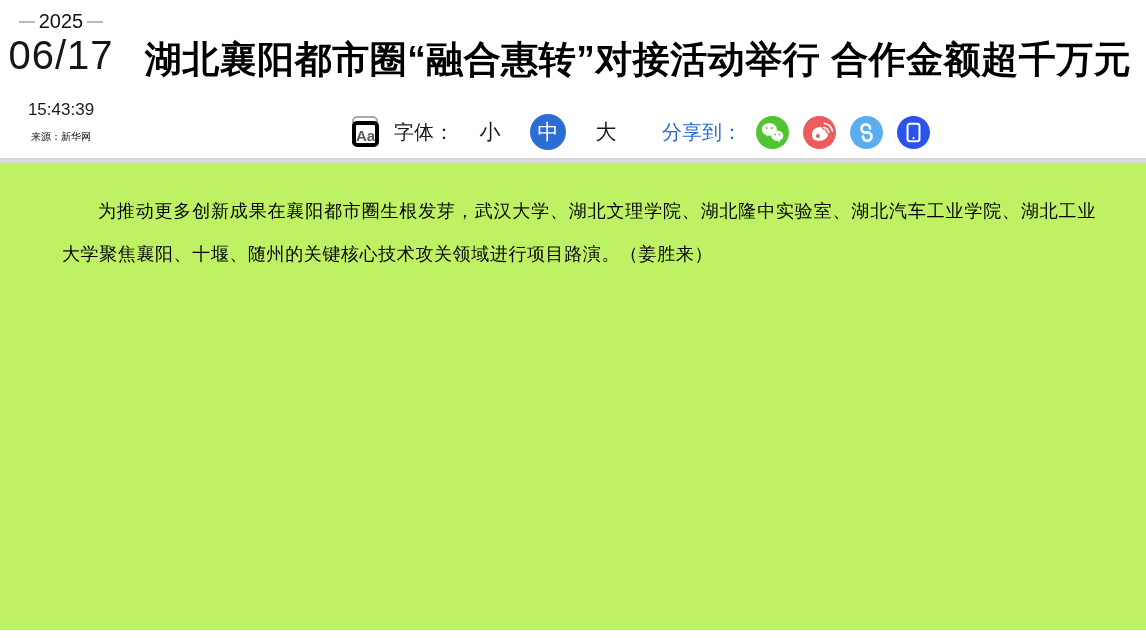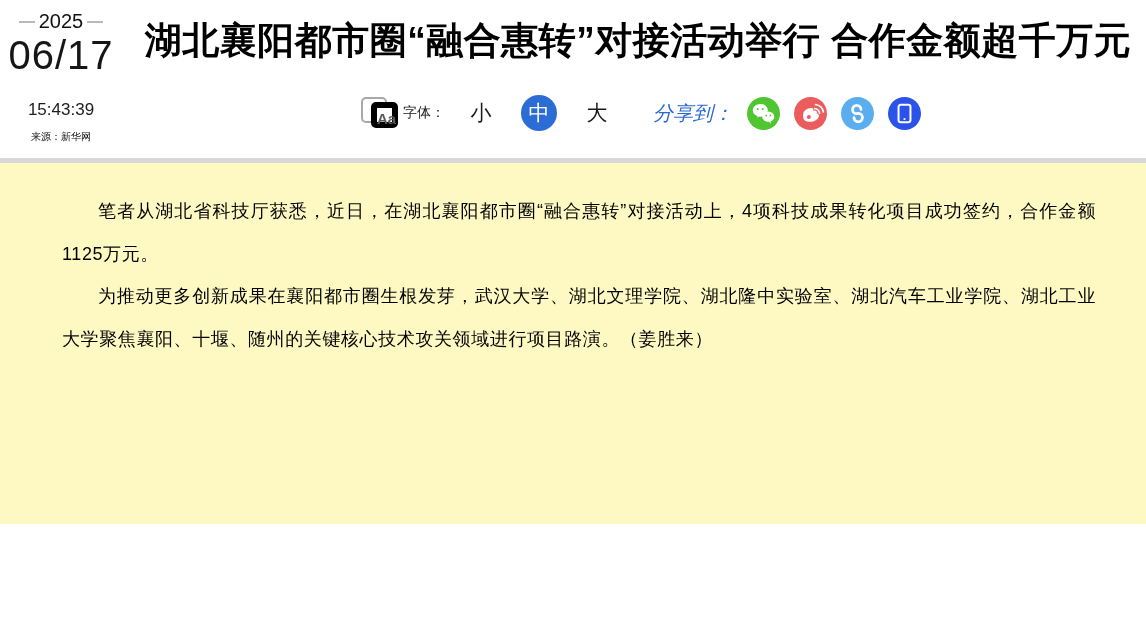--- a/index.html
+++ b/index.html
@@ -4,21 +4,21 @@
 <style>
   * { box-sizing: border-box; margin: 0; padding: 0; }
   html, body { background: #ffffff; }
   body {
     width: 1146px;
     height: 638px;
     font-family: "Liberation Sans", "DejaVu Sans", sans-serif;
     color: #000;
     overflow: hidden;
   }
-  .page { width: 1146px; height: 524px; background: #fef9c3; }
+  .page { width: 1146px; height: 630px; background: #bef264; }
 
   
   .header {
     position: relative;
     height: 158px;
     background: #fff;
   }
   .date-block {
     position: absolute;
     left: 0; top: 8px;
@@ -51,21 +51,21 @@
     margin-top: 22px;
   }
   .source {
     font-size: 10px;
     color: #111;
     margin-top: 10px;
     white-space: nowrap;
   }
   .head-main {
     margin-left: 130px;
-    padding-top: 19px;
+    padding-top: 38px;
     text-align: center;
   }
   .article-title {
     font-size: 37px;
     font-weight: bold;
     color: #000;
     letter-spacing: 0.5px;
     white-space: nowrap;
     line-height: 1.2;
   }
@@ -86,33 +86,33 @@
   .aa-back {
     position: absolute;
     left: 6px; top: 0;
     width: 26px; height: 26px;
     border: 2px solid #a9a9a9;
     border-radius: 5px;
     background: #fff;
   }
   .aa-front {
     position: absolute;
-    left: 16px; top: 5px;
+    left: 6px; top: 5px;
     width: 27px; height: 26px;
-    border: 6px solid #000000;
+    border: 4px solid #000000;
     border-radius: 5px;
     background: #fff;
     color: #5a5a5a;
     font-size: 15px;
     font-weight: bold;
     line-height: 22px;
     text-align: center;
   }
   .tool-label {
-    font-size: 14px;
+    font-size: 20px;
     color: #1a1a1a;
   }
   .size-btn {
     border: none;
     background: transparent;
     font-size: 21px;
     color: #1a1a1a;
     width: 36px;
     height: 36px;
     line-height: 36px;
@@ -124,21 +124,20 @@
   }
   .size-btn.selected {
     background: #2c6dd5;
     color: #fff;
     border-radius: 50%;
   }
   .share-label {
     font-size: 20px;
     color: #2a6ad1;
     margin-left: 20px;
-    font-style: italic;
   }
   .share-btn {
     width: 33px;
     height: 33px;
     border-radius: 50%;
     border: none;
     padding: 0;
     cursor: pointer;
     display: inline-flex;
     align-items: center;
@@ -248,17 +247,16 @@
             </svg>
           </span>
         </button>
       </div>
     </div>
   </div>
 
   <div class="divider"></div>
 
   <div class="article-body">
-    <p>笔者从湖北省科技厅获悉，近日，在湖北襄阳都市圈“融合惠转”对接活动上，4项科技成果转化项目成功签约，合作金额1125万元。</p>
     <p>为推动更多创新成果在襄阳都市圈生根发芽，武汉大学、湖北文理学院、湖北隆中实验室、湖北汽车工业学院、湖北工业大学聚焦襄阳、十堰、随州的关键核心技术攻关领域进行项目路演。（姜胜来）</p>
   </div>
 
 </div>
 
 </body></html>

